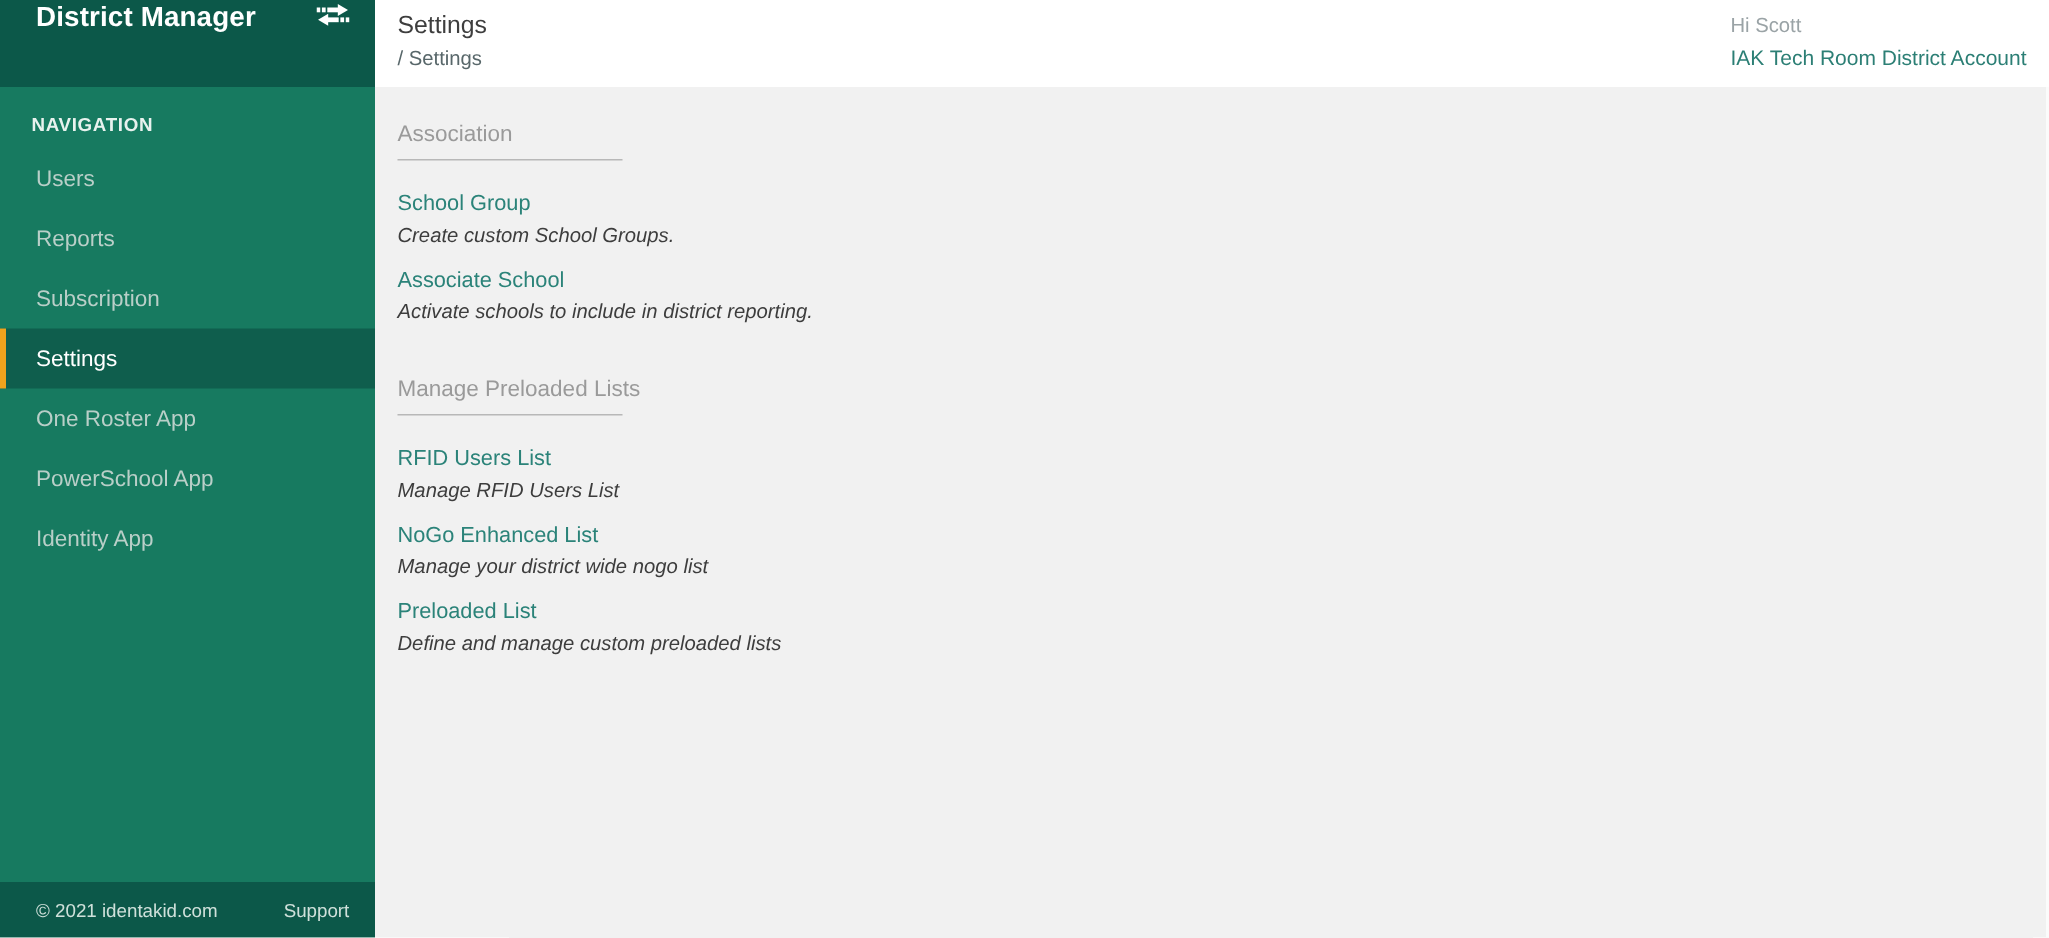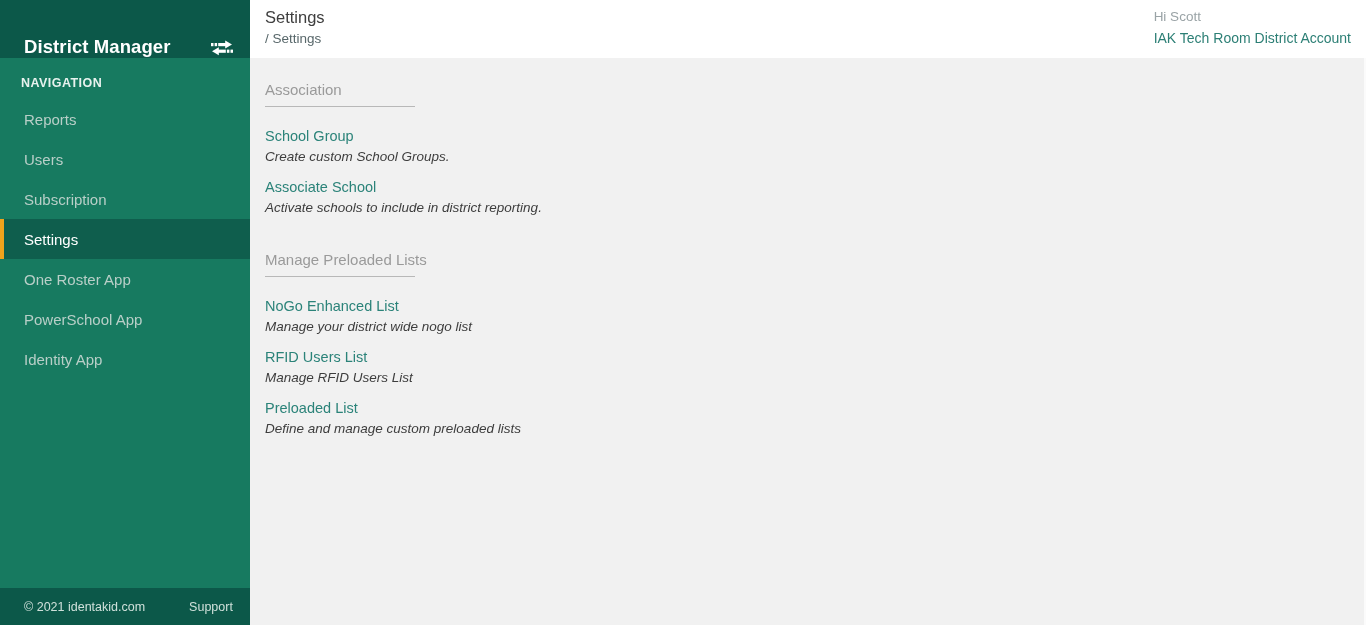--- a/index.html
+++ b/index.html
@@ -29,21 +29,21 @@
     background: #177a60;
     display: flex;
     flex-direction: column;
   }
 
   .brand {
     height: 58px;
     flex: 0 0 58px;
     background: #0c5849;
     display: flex;
-    align-items: flex-end;
+    align-items: flex-start;
     padding: 0 17px 0 24px;
     gap: 14px;
   }
 
   .brand-title {
     font-size: 18.5px;
     font-weight: bold;
     color: #ffffff;
     letter-spacing: 0.1px;
     white-space: nowrap;
@@ -233,24 +233,24 @@
           <rect x="7.0" y="11.6" width="7.8" height="3.2" fill="#ffffff"></rect>
           <polygon points="7.8,9.2 1,13.2 7.8,17.2" fill="#ffffff"></polygon>
         </svg>
       </span>
     </div>
 
     <div class="nav-label">NAVIGATION</div>
 
     <ul class="nav-list">
       <li class="nav-item">
+        <span>Users</span>
+      </li>
+      <li class="nav-item">
         <span>Reports</span>
-      </li>
-      <li class="nav-item">
-        <span>Users</span>
       </li>
       <li class="nav-item">
         <span>Subscription</span>
       </li>
       <li class="nav-item active">
         <span>Settings</span>
       </li>
       <li class="nav-item">
         <span>One Roster App</span>
       </li>
@@ -298,30 +298,30 @@
           <div class="setting-desc">Activate schools to include in district reporting.</div>
         </div>
       </div>
 
       <div class="group-gap"></div>
 
       <div class="settings-group">
         <div class="group-heading">Manage Preloaded Lists</div>
 
         <div class="setting-entry">
+          <a class="setting-link">RFID Users List</a>
+          <div class="setting-desc">Manage RFID Users List</div>
+        </div>
+
+        <div class="setting-entry">
           <a class="setting-link">NoGo Enhanced List</a>
           <div class="setting-desc">Manage your district wide nogo list</div>
         </div>
 
         <div class="setting-entry">
-          <a class="setting-link">RFID Users List</a>
-          <div class="setting-desc">Manage RFID Users List</div>
-        </div>
-
-        <div class="setting-entry">
           <a class="setting-link">Preloaded List</a>
           <div class="setting-desc">Define and manage custom preloaded lists</div>
         </div>
       </div>
 
     </main>
 
     <div class="edge-strip"></div>
   </section>
 

